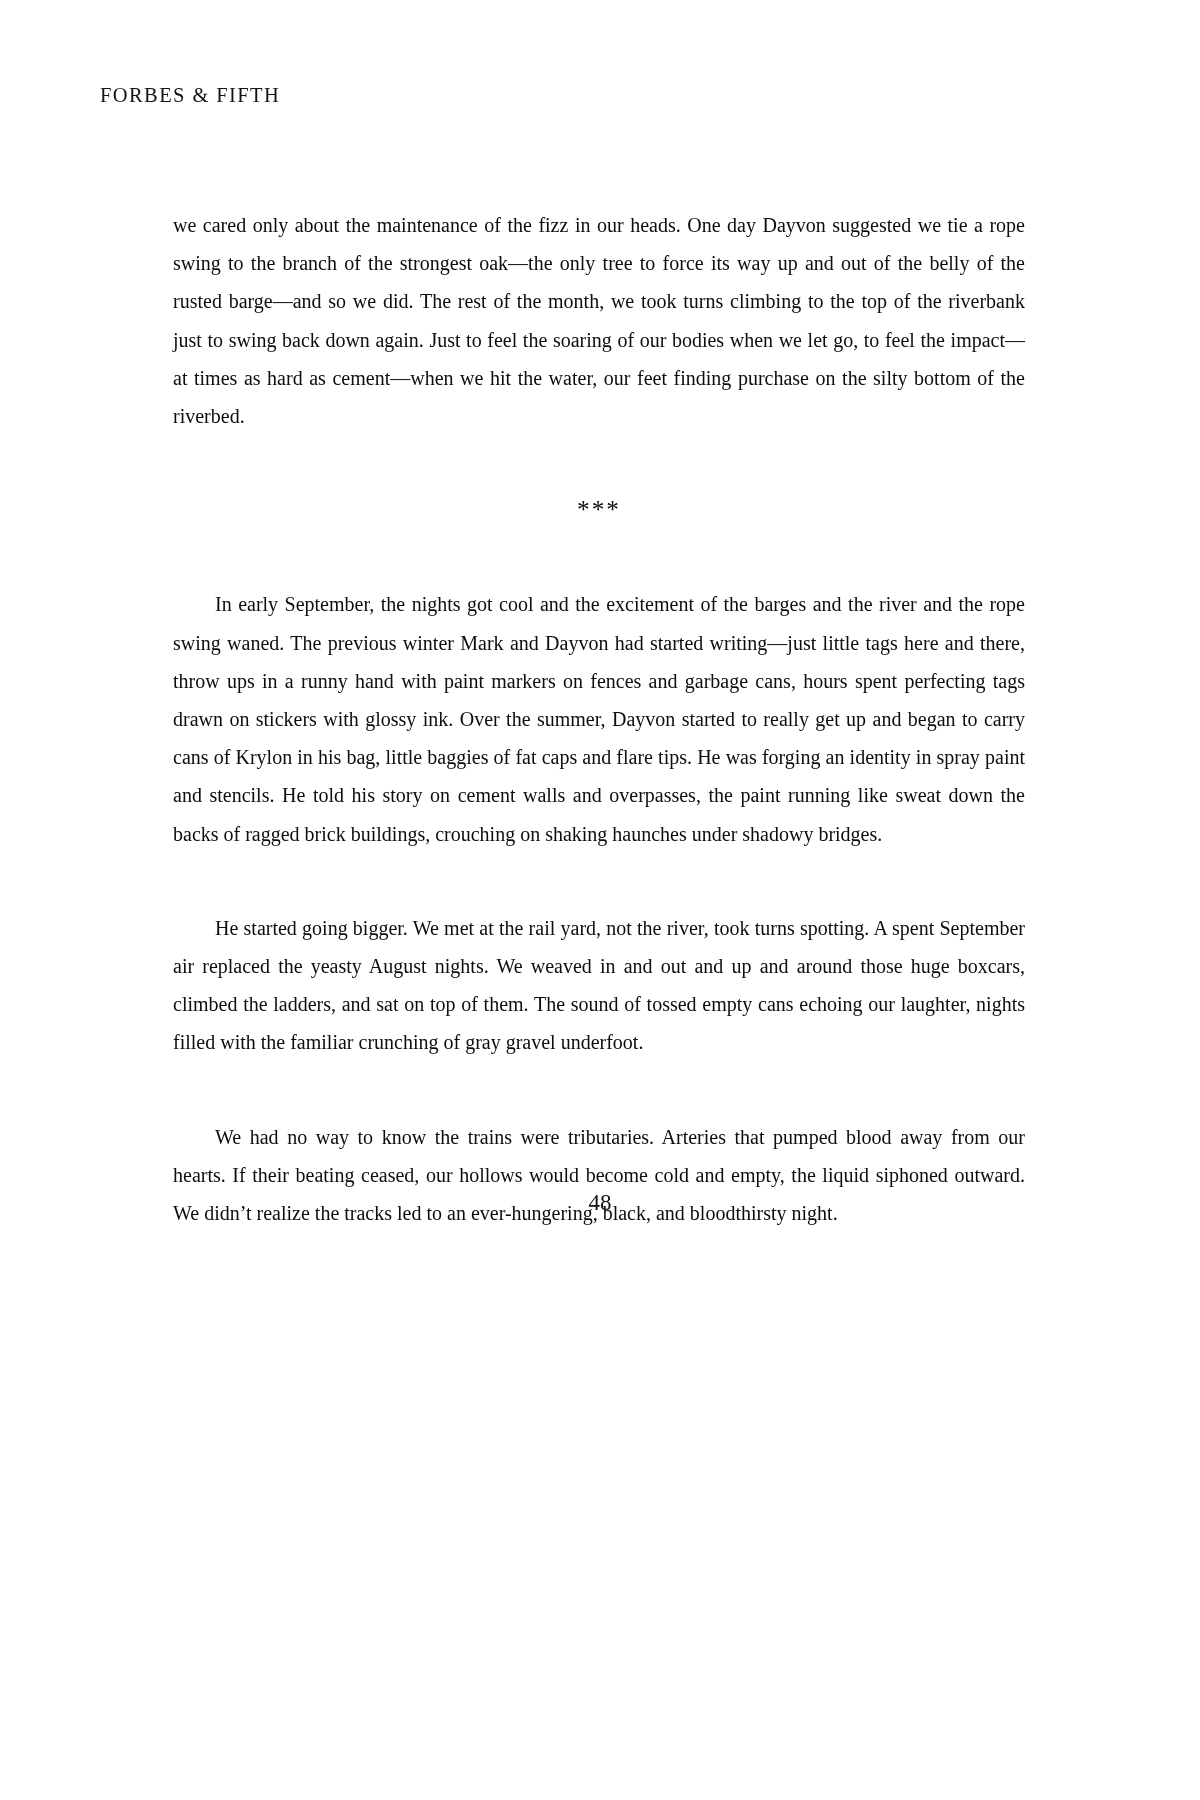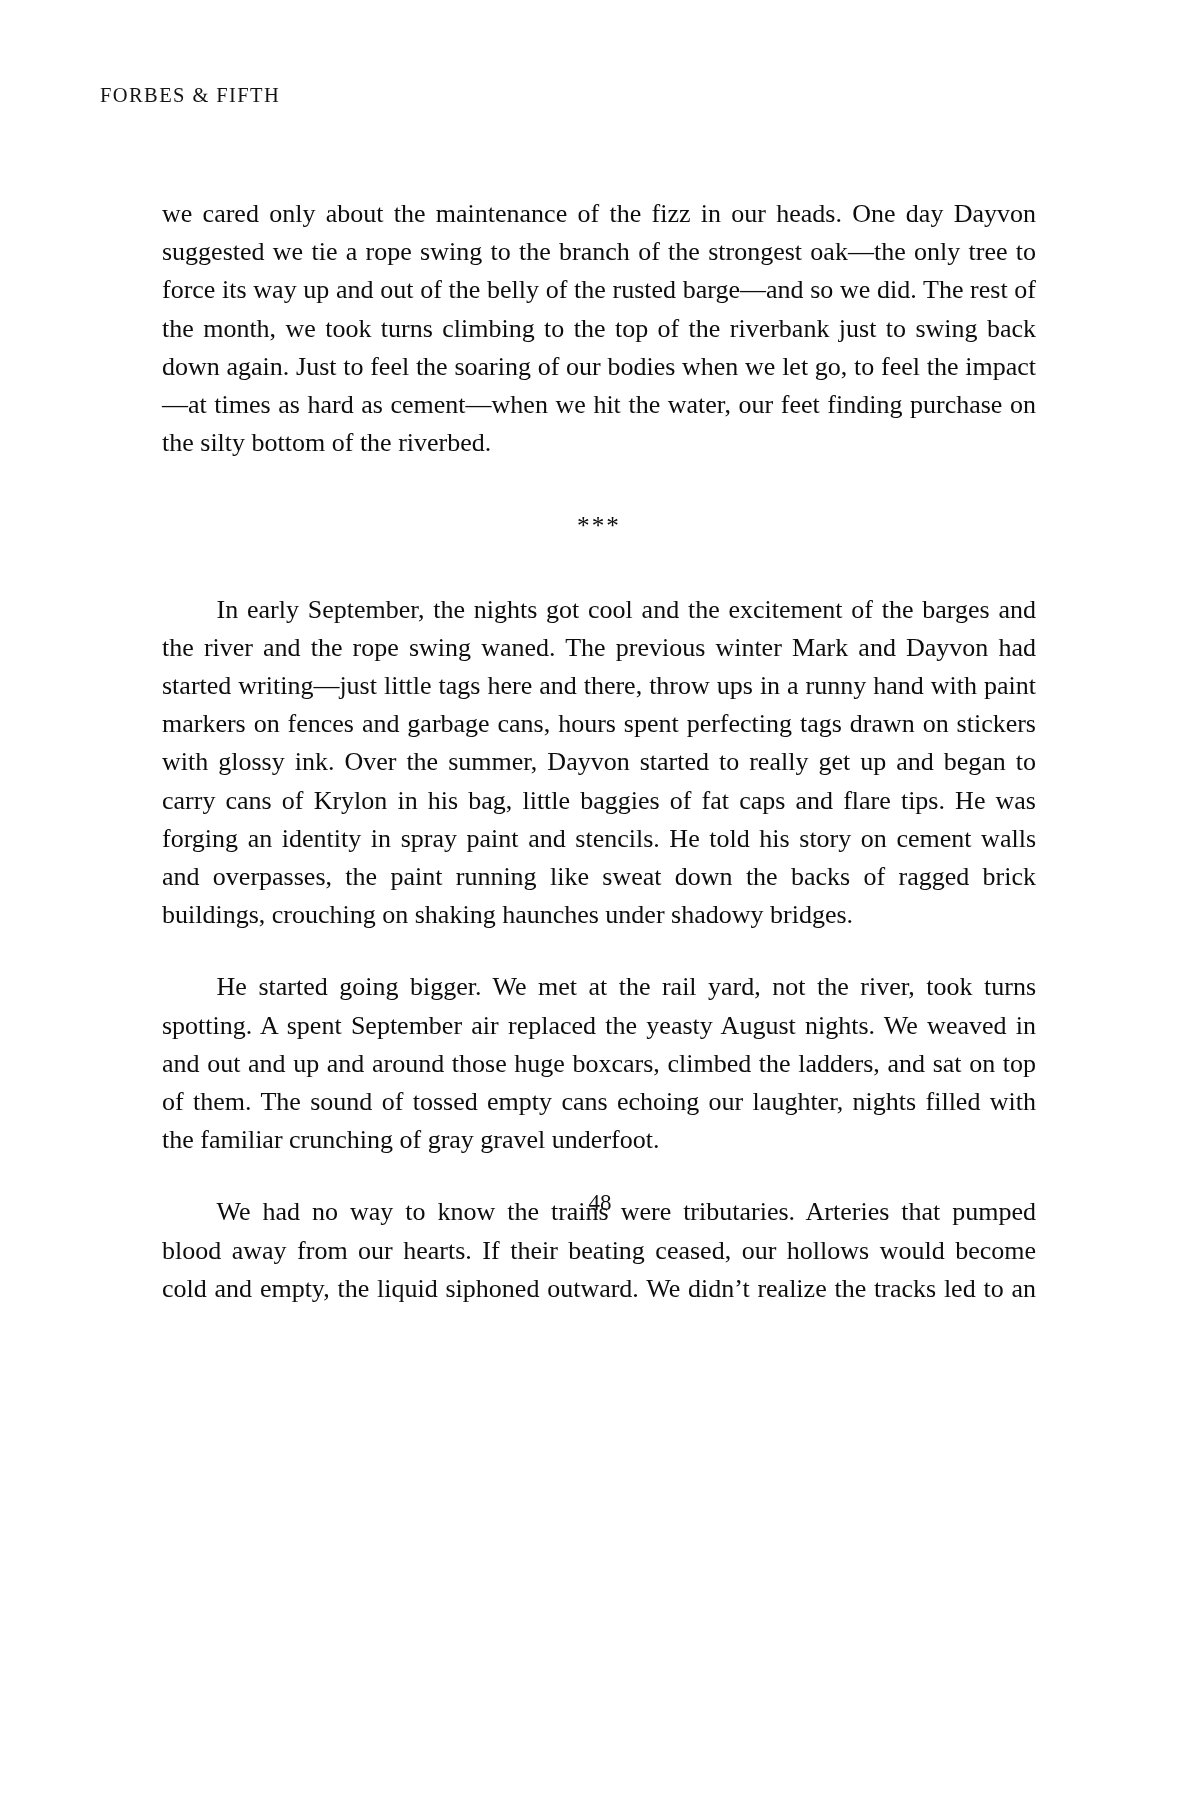--- a/index.html
+++ b/index.html
@@ -31,22 +31,22 @@
     font-variant: normal;
     white-space: nowrap;
   }
   .content {
     position: absolute;
     top: 190px;
     left: 157px;
     width: 884px;
   }
   p.body-par {
-    margin: 5px;
-    font-size: 26px;
+    margin: 16px;
+    font-size: 20px;
     line-height: 38.2px;
     text-align: justify;
     text-justify: inter-word;
     color: #0d0d0d;
     hyphens: none;
   }
   p.body-par.flush {
     text-indent: 0;
   }
   p.body-par.indented {

